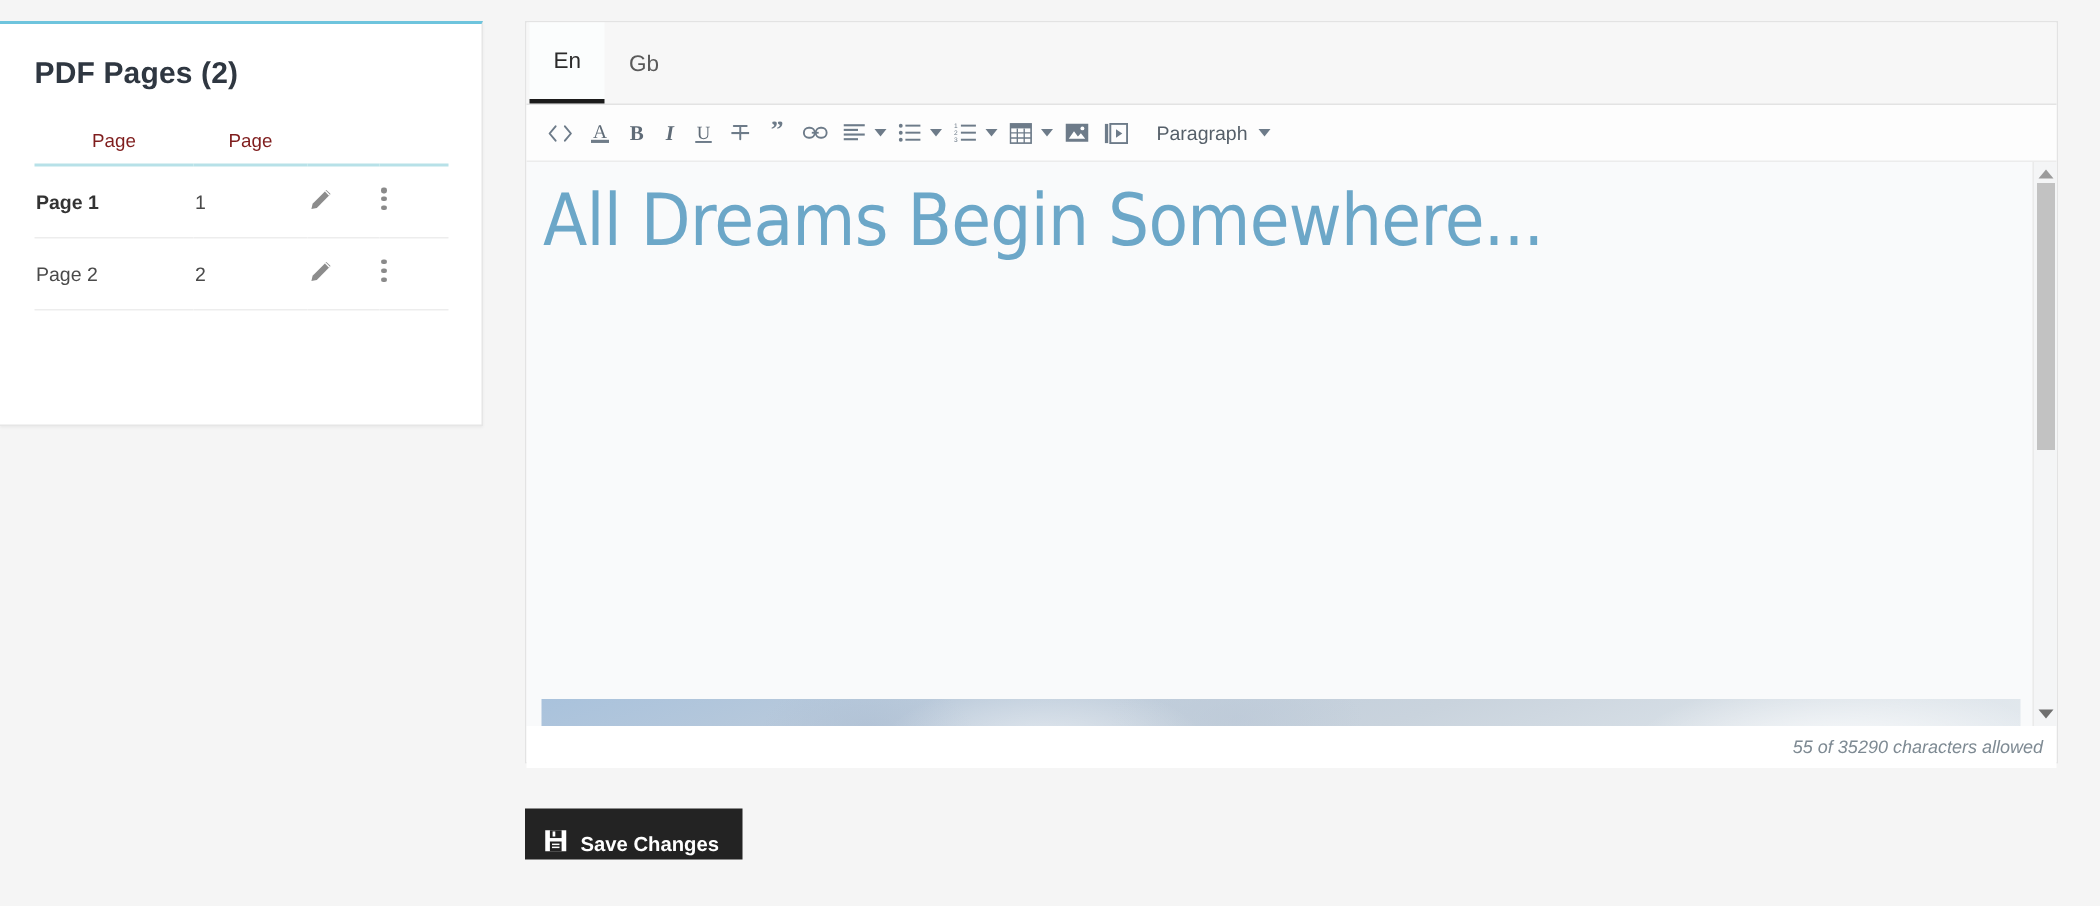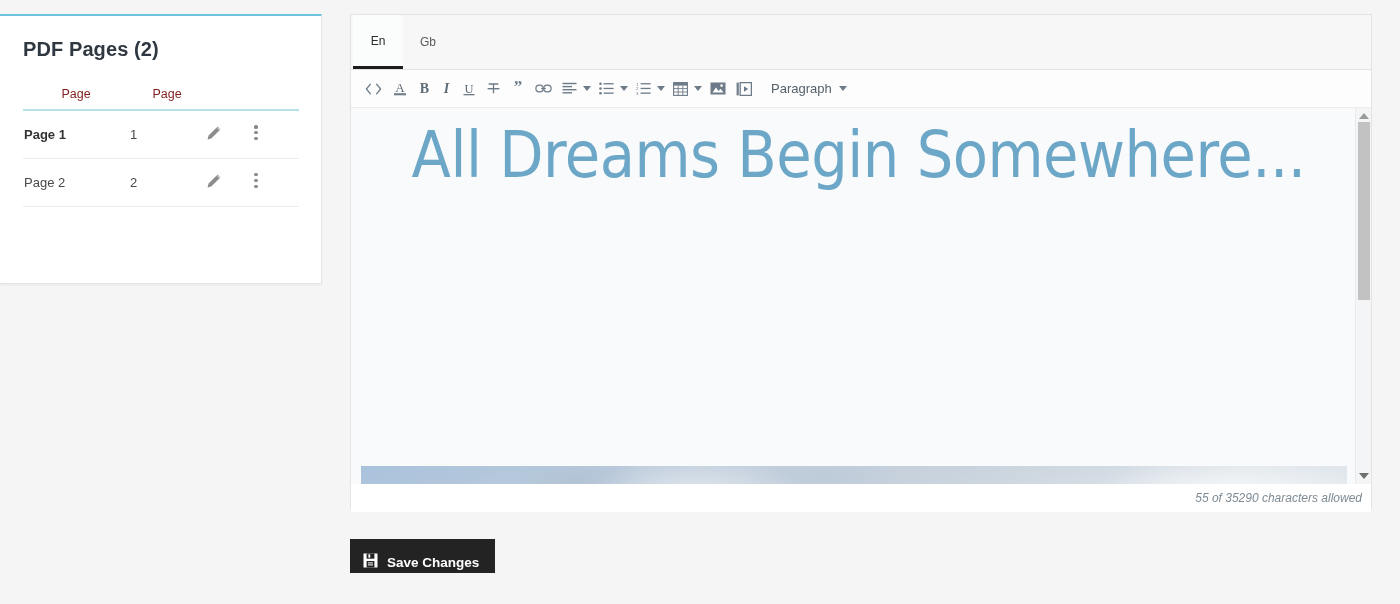--- a/index.html
+++ b/index.html
@@ -77,21 +77,21 @@
     background: #f7f7f7;
     border-bottom: 1px solid #e3e3e3;
     display: flex;
     align-items: stretch;
     padding-left: 2px;
   }
   .tab {
     min-width: 50px;
     padding: 0 16px;
     display: flex; align-items: center; justify-content: center;
-    font-size: 12px; color: #5a5a5a;
+    font-size: 15px; color: #5a5a5a;
     cursor: pointer;
     position: relative;
   }
   .tab.active {
     background: #fbfdfd;
     color: #2b2b2b;
     border-bottom: 3px solid #1c1c1c;
   }
 
   .toolbar {
@@ -134,26 +134,25 @@
   }
   .doc {
     position: absolute;
     left: 0; top: 0; right: 16px; bottom: 0;
     padding: 14px 0 0 10px;
   }
   .doc h1 {
     margin: 0;
     font-family: "DejaVu Sans Condensed", "Liberation Sans Narrow", "Liberation Sans", sans-serif;
     font-weight: normal;
-    font-size: 64px;
+    font-size: 48px;
     line-height: 1.05;
     color: #6ca7c8;
     letter-spacing: -0.5px;
     padding-left: 1px;
-    text-align: center;
   }
   .doc h2 {
     margin: 10px 0 0 1px;
     font-family: "DejaVu Sans Condensed", "Liberation Sans Narrow", "Liberation Sans", sans-serif;
     font-weight: normal;
     font-size: 29px;
     color: #8f9396;
     letter-spacing: -0.1px;
   }
   .doc .sky {

